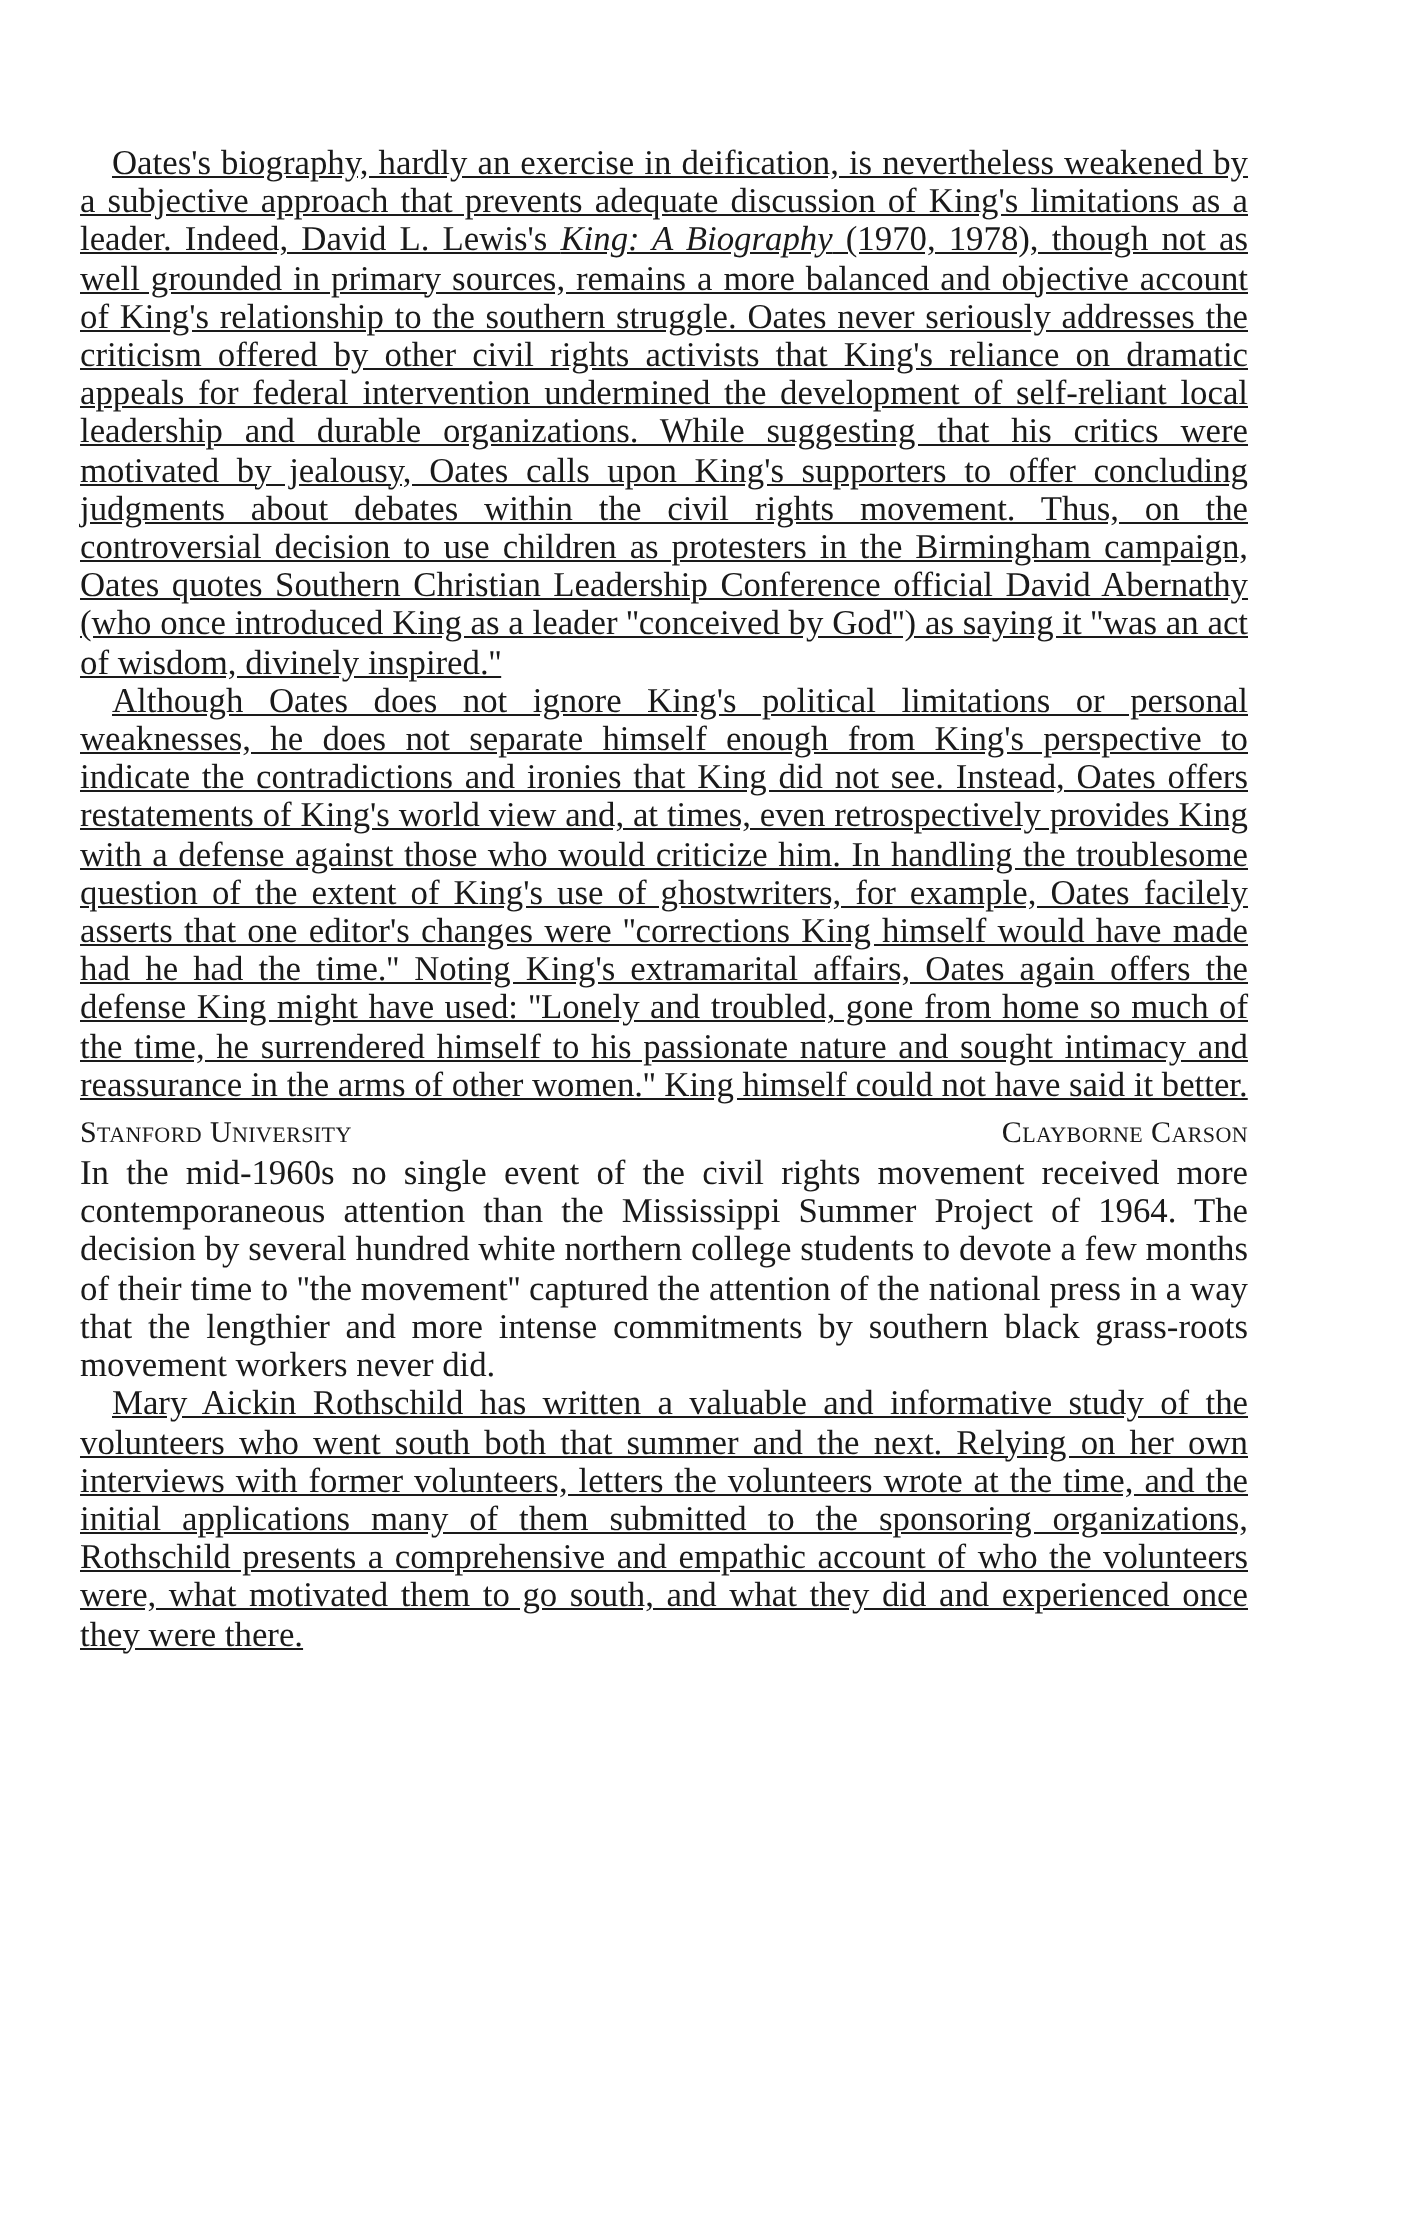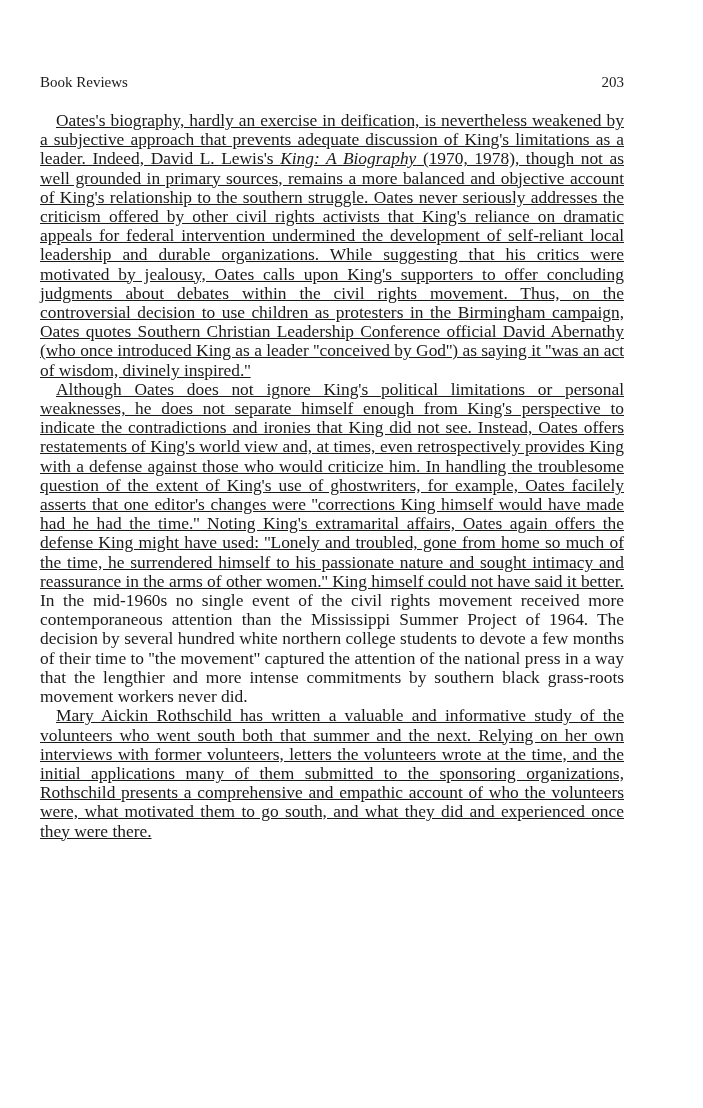--- a/index.html
+++ b/index.html
@@ -10,27 +10,27 @@
   p { margin: 0; font-size: 17.4px; line-height: 19.2px; text-align: justify; hyphens: manual; }
   p.indent { text-indent: 16px; text-decoration: underline; }
   .sig { display: flex; justify-content: space-between; font-size: 15px; line-height: 19px; margin-top: 6px; font-variant: small-caps; letter-spacing: 0.2px; }
   .citation { margin-top: 29px; margin-bottom: 6px; }
   .citation i { font-style: italic; }
 </style>
 </head>
 <body>
 
 <div class="page">
-  <div class="running-head">
-    <span>Book Reviews</span>
-    <span>203</span>
-  </div>
 
   <div>
     <p class="indent"><span>Oates's biography, hardly an exercise in deification, is nevertheless weakened by a subjective approach that prevents adequate discussion of King's limitations as a leader. Indeed, David L. Lewis's </span><i>King: A Biography</i><span> (1970, 1978), though not as well grounded in primary sources, remains a more bal­anced and objective account of King's relationship to the southern struggle. Oates never seriously addresses the criticism offered by other civil rights ac­tivists that King's reliance on dramatic appeals for federal intervention under­mined the development of self-reliant local leadership and durable organiza­tions. While suggesting that his critics were motivated by jealousy, Oates calls upon King's supporters to offer concluding judgments about debates within the civil rights movement. Thus, on the controversial decision to use children as protesters in the Birmingham campaign, Oates quotes Southern Christian Leadership Conference official David Abernathy (who once introduced King as a leader ''conceived by God'') as saying it ''was an act of wisdom, divinely inspired.''</span></p>
     <p class="indent">Although Oates does not ignore King's political limitations or personal weaknesses, he does not separate himself enough from King's perspective to indicate the contradictions and ironies that King did not see. Instead, Oates of­fers restatements of King's world view and, at times, even retrospectively pro­vides King with a defense against those who would criticize him. In handling the troublesome question of the extent of King's use of ghostwriters, for exam­ple, Oates facilely asserts that one editor's changes were ''corrections King himself would have made had he had the time.'' Noting King's extramarital affairs, Oates again offers the defense King might have used: ''Lonely and trou­bled, gone from home so much of the time, he surrendered himself to his pas­sionate nature and sought intimacy and reassurance in the arms of other women.'' King himself could not have said it better.</p>
+    <div class="sig">
+      <span>Stanford University</span>
+      <span>Clayborne Carson</span>
+    </div>
   </div>
 
   <div>
     <p>In the mid-1960s no single event of the civil rights movement received more contemporaneous attention than the Mississippi Summer Project of 1964. The decision by several hundred white northern college students to devote a few months of their time to ''the movement'' captured the attention of the na­tional press in a way that the lengthier and more intense commitments by southern black grass-roots movement workers never did.</p>
     <p class="indent">Mary Aickin Rothschild has written a valuable and informative study of the volunteers who went south both that summer and the next. Relying on her own interviews with former volunteers, letters the volunteers wrote at the time, and the initial applications many of them submitted to the sponsoring organizations, Rothschild presents a comprehensive and empathic account of who the volunteers were, what motivated them to go south, and what they did and experienced once they were there.</p>
   </div>
 </div>
 
 </body></html>

